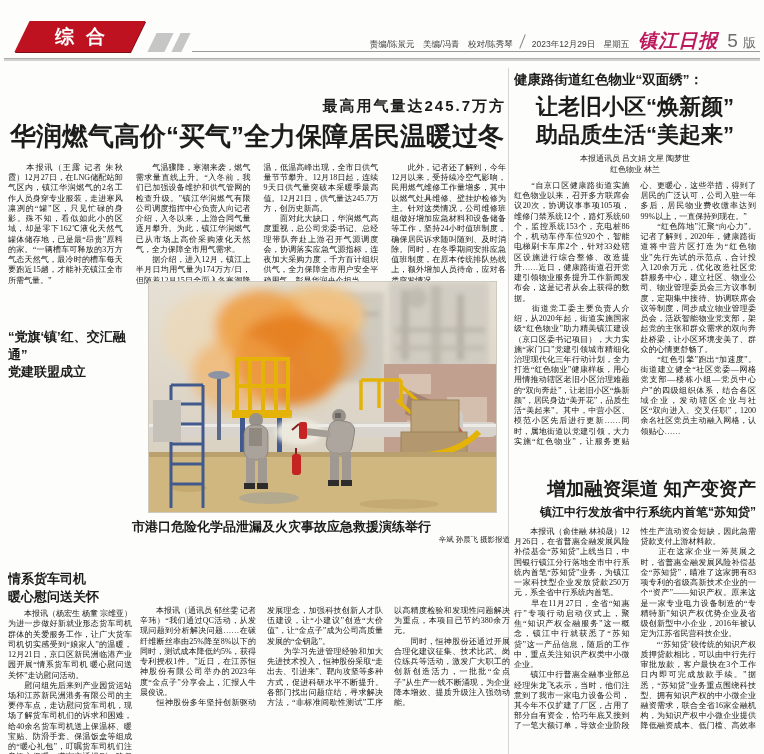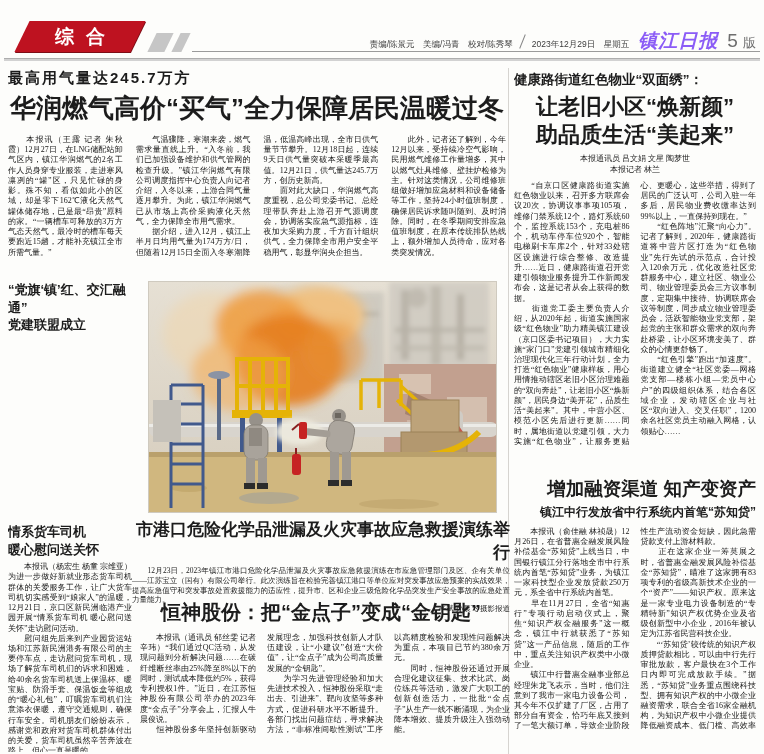--- a/index.html
+++ b/index.html
@@ -16,48 +16,48 @@
     font-weight:bold; font-size:19px; letter-spacing:12px; text-indent:12px; }
   .accent { position:absolute; top:33px; height:19px; background:#c6c6c6; transform:skewX(-26deg); }
   .accent.a1 { left:152px; width:17px; }
   .accent.a2 { left:176px; width:10px; }
   .header-rule-thin { position:absolute; left:192px; right:4px; top:51px; height:1px; background:#9a9a9a; }
   .header-band { position:absolute; left:4px; right:4px; top:58px; height:3px;
     background:#d2d2d2; border-top:1px solid #adadad; }
   .header-meta { position:absolute; right:8px; top:28px; display:flex; align-items:baseline; gap:9px; }
   .staff, .date { font-size:8.5px; color:#3c3c3c; font-family:"Liberation Sans",sans-serif; }
   .hdr-slash { width:1px; height:15px; background:#888; transform:rotate(22deg); align-self:center; }
-  .paper-name { font-size:19px; font-weight:bold; font-style:italic; color:#8b5cf6;
+  .paper-name { font-size:19px; font-weight:bold; font-style:italic; color:#be185d;
     font-family:"Liberation Serif",serif; letter-spacing:1px; }
   .page-no { font-size:19px; color:#6e6e6e; font-family:"Liberation Sans",sans-serif; }
   .page-no small { font-size:13px; }
   
   .bodytext { font-size:8px; line-height:1.28; text-align:justify; white-space:pre-line;
     overflow:hidden; color:#161616; }
   .vrule { position:absolute; left:508px; top:68px; bottom:0; width:1px; background:#d6d4d0; }
   
   .main-art { position:absolute; left:8px; top:69px; width:498px; }
-  .kicker { text-align:left; font-weight:bold; font-size:15px; letter-spacing:2px;
-    font-family:"Liberation Sans",sans-serif; }
+  .kicker { text-align:right; font-weight:bold; font-size:15px; letter-spacing:2px;
+    font-family:"Liberation Sans",sans-serif;margin-top:28px; }
   .main-headline { text-align:center; font-weight:900; font-size:26px; letter-spacing:0;
     white-space:nowrap; margin-top:3px; font-family:"Liberation Sans",sans-serif; }
   .main-body { margin-top:9px; height:131px; column-count:4; column-gap:13px; }
   
   .left-art1 { position:absolute; left:8px; top:281px; width:124px; height:236px; overflow:hidden; }
   .left-art2 { position:absolute; left:8px; top:523px; width:124px; height:231px; overflow:hidden; }
   .left-head { font-size:13px; font-weight:bold; line-height:1.35; white-space:pre-line;
-    font-family:"Liberation Sans",sans-serif; margin-bottom:4px; }
+    font-family:"Liberation Sans",sans-serif; margin-bottom:4px;margin-top:47px; }
   .left-art1 .bodytext { height:185px; }
   .left-art2 .bodytext { height:190px; }
   
   .photo { position:absolute; left:148px; top:281px; width:349px; height:232px;
     border:1px solid #cfcabf; overflow:hidden; }
   
   .caption { position:absolute; left:132px; top:518px; width:378px; }
-  .caption-title { font-weight:bold; font-size:17px; font-family:"Liberation Sans",sans-serif;text-align:right; }
+  .caption-title { font-weight:bold; font-size:13px; font-family:"Liberation Sans",sans-serif; }
   .caption-body { font-size:7.5px; line-height:1.3; text-align:justify; margin-top:2px; color:#222; }
   .caption-credit { font-size:7.5px; text-align:right; color:#222; margin-top:-1px; }
   
   .hengshen { position:absolute; left:132px; top:599px; width:378px; height:155px; overflow:hidden; }
   .hs-head { text-align:center; font-weight:900; font-size:20px;
     font-family:"Liberation Sans",sans-serif; }
   .hs-body { margin-top:7px; height:118px; column-count:3; column-gap:11px;margin-left:8px; }
   
   .right-col { position:absolute; left:514px; top:71px; width:242px; height:685px; overflow:hidden; }
   .r-kicker { font-weight:bold; font-size:13.5px; font-family:"Liberation Sans",sans-serif; }
@@ -243,39 +243,37 @@
         <rect x="192" y="198" width="11" height="6" fill="#2c2c2c"></rect>
       </g>
 
       <rect x="143" y="172" width="9" height="21" rx="3" fill="#c62323"></rect>
       <line x1="147" y1="172" x2="147" y2="166" stroke="#882020" stroke-width="2"></line>
     </svg>
   </div>
 
   <div class="caption">
     <div class="caption-title">市港口危险化学品泄漏及火灾事故应急救援演练举行</div>
-    <div class="caption-body">　　12月23日，2023年镇江市港口危险化学品泄漏及火灾事故应急救援演练在市应急管理部门及区、企有关单位——江苏宝立（国有）有限公司举行。此次演练旨在检验完善镇江港口等单位应对突发事故应急预案的实战效果，提高应急值守和突发事故处置救援能力的适应性，提升市、区和企业三级危险化学品突发生产安全事故的应急处置力量能力。</div>
     <div class="caption-credit">辛斌 孙晨飞 摄影报道</div>
   </div>
 
   <div class="hengshen">
-    <div class="hs-head">恒神股份：把“金点子”变成“金钥匙”</div>
     <div class="hs-body bodytext">　　本报讯（通讯员 郁丝雯 记者 辛玮）“我们通过QC活动，从发现问题到分析解决问题……在碳纤维断丝率由25%降至8%以下的同时，测试成本降低约5%，获得专利授权1件。”近日，在江苏恒神股份有限公司举办的2023年度“金点子”分享会上，汇报人牛晨俊说。
 　　恒神股份多年坚持创新驱动发展理念，加强科技创新人才队伍建设，让“小建议”创造“大价值”，让“金点子”成为公司高质量发展的“金钥匙”。
 　　为学习先进管理经验和加大先进技术投入，恒神股份采取“走出去、引进来”、靶向攻坚等多种方式，促进科研水平不断提升。各部门找出问题症结，寻求解决方法，“非标准间歇性测试”工序以高精度检验和发现性问题解决为重点，本项目已节约380余万元。
 　　同时，恒神股份还通过开展合理化建议征集、技术比武、岗位练兵等活动，激发广大职工的创新创造活力，一批批“金点子”从生产一线不断涌现，为企业降本增效、提质升级注入强劲动能。</div>
   </div>
 
   <div class="right-col">
     <div>
       <div class="r-kicker">健康路街道红色物业“双面绣”：</div>
       <div class="r-headline">让老旧小区“焕新颜”
 助品质生活“美起来”</div>
       <div class="r-byline">本报通讯员 吕文娟 文星 陶梦世
-本报记者 林兰</div>
+红色物业 林兰</div>
       <div class="r-bodyA bodytext">　　“自京口区健康路街道实施红色物业以来，召开多方联席会议20次，协调议事事项105项，维修门禁系统12个，路灯系统60个，监控系统153个，充电桩86个，机动车停车位920个，智能电梯刷卡车库2个，针对33处辖区设施进行综合整修、改造提升……近日，健康路街道召开党建引领物业服务提升工作新闻发布会，这是记者从会上获得的数据。
 　　街道党工委主要负责人介绍，从2020年起，街道实施国家级“红色物业”助力精美镇江建设（京口区委书记项目），大力实施“家门口”党建引领城市精细化治理现代化三年行动计划，全力打造“红色物业”健康样板，用心用情推动辖区老旧小区治理难题的“双向奔赴”，让老旧小区“焕新颜”，居民身边“美开花”，品质生活“美起来”。其中，中营小区、模范小区先后进行更新……同时，属地街道以党建引领，大力实施“红色物业”，让服务更贴心、更暖心，这些举措，得到了居民的广泛认可，公司入驻一年多后，居民物业费收缴率达到99%以上，一直保持到现在。”
 　　“红色阵地”汇聚“向心力”。记者了解到，2020年，健康路街道将中营片区打造为“红色物业”先行先试的示范点，合计投入120余万元，优化改造社区党群服务中心，建立社区、物业公司、物业管理委员会三方议事制度，定期集中接待、协调联席会议等制度，同步成立物业管理委员会，活跃智能物业党支部，架起党的主张和群众需求的双向奔赴桥梁，让小区环境变美了、群众的心情更舒畅了。
 　　“红色引擎”跑出“加速度”。街道建立健全“社区党委—网格党支部—楼栋小组—党员中心户”的四级组织体系，结合各区域企业，发动辖区企业与社区“双向进入、交叉任职”，1200余名社区党员主动融入网格，认领贴心……</div>
     </div>
     <div>
       <div class="r-head2">增加融资渠道  知产变资产</div>
       <div class="r-subhead">镇江中行发放省中行系统内首笔“苏知贷”</div>
       <div class="r-bodyB bodytext">　　本报讯（俞佳融 林祯晟）12月26日，在省普惠金融发展风险补偿基金“苏知贷”上线当日，中国银行镇江分行落地全市中行系统内首笔“苏知贷”业务，为镇江一家科技型企业发放贷款250万元，系全省中行系统内首笔。
 　　早在11月27日，全省“知惠行”专项行动启动仪式上，聚焦“知识产权金融服务”这一概念，镇江中行就获悉了“苏知贷”这一产品信息，随后的工作中，重点关注知识产权类中小微企业。

